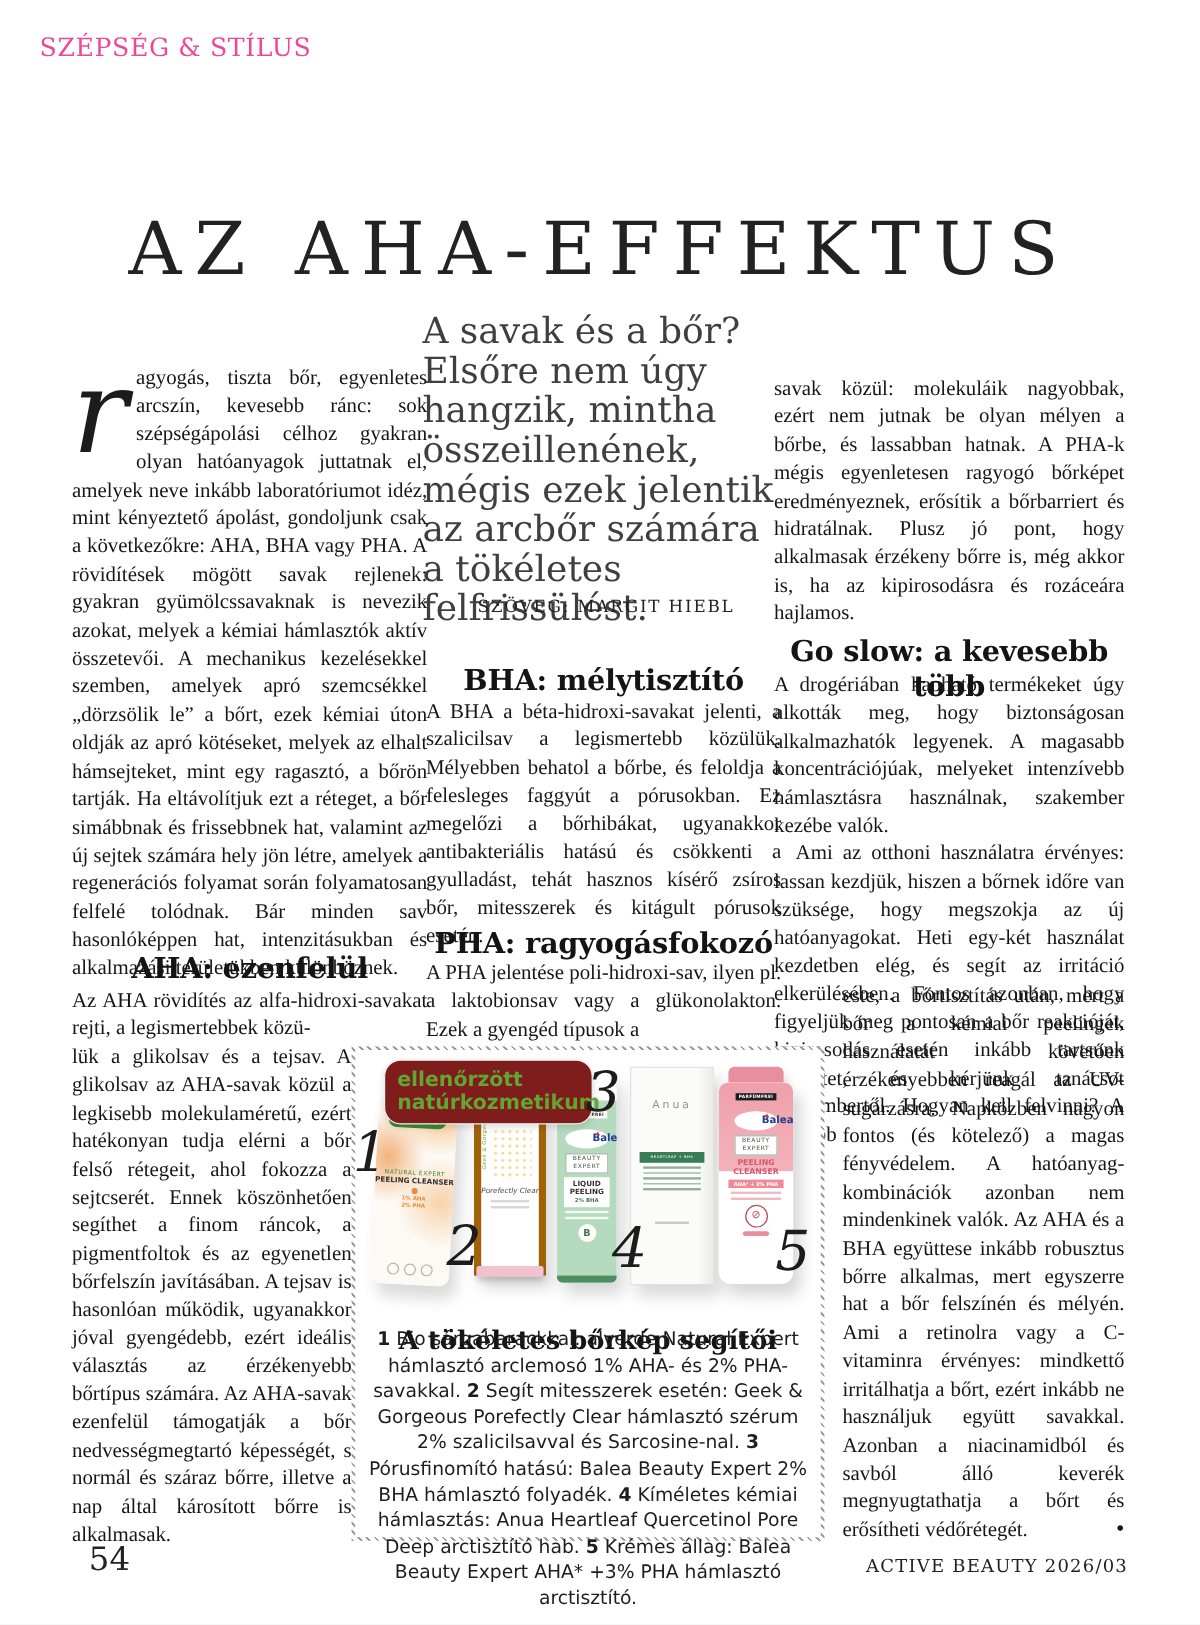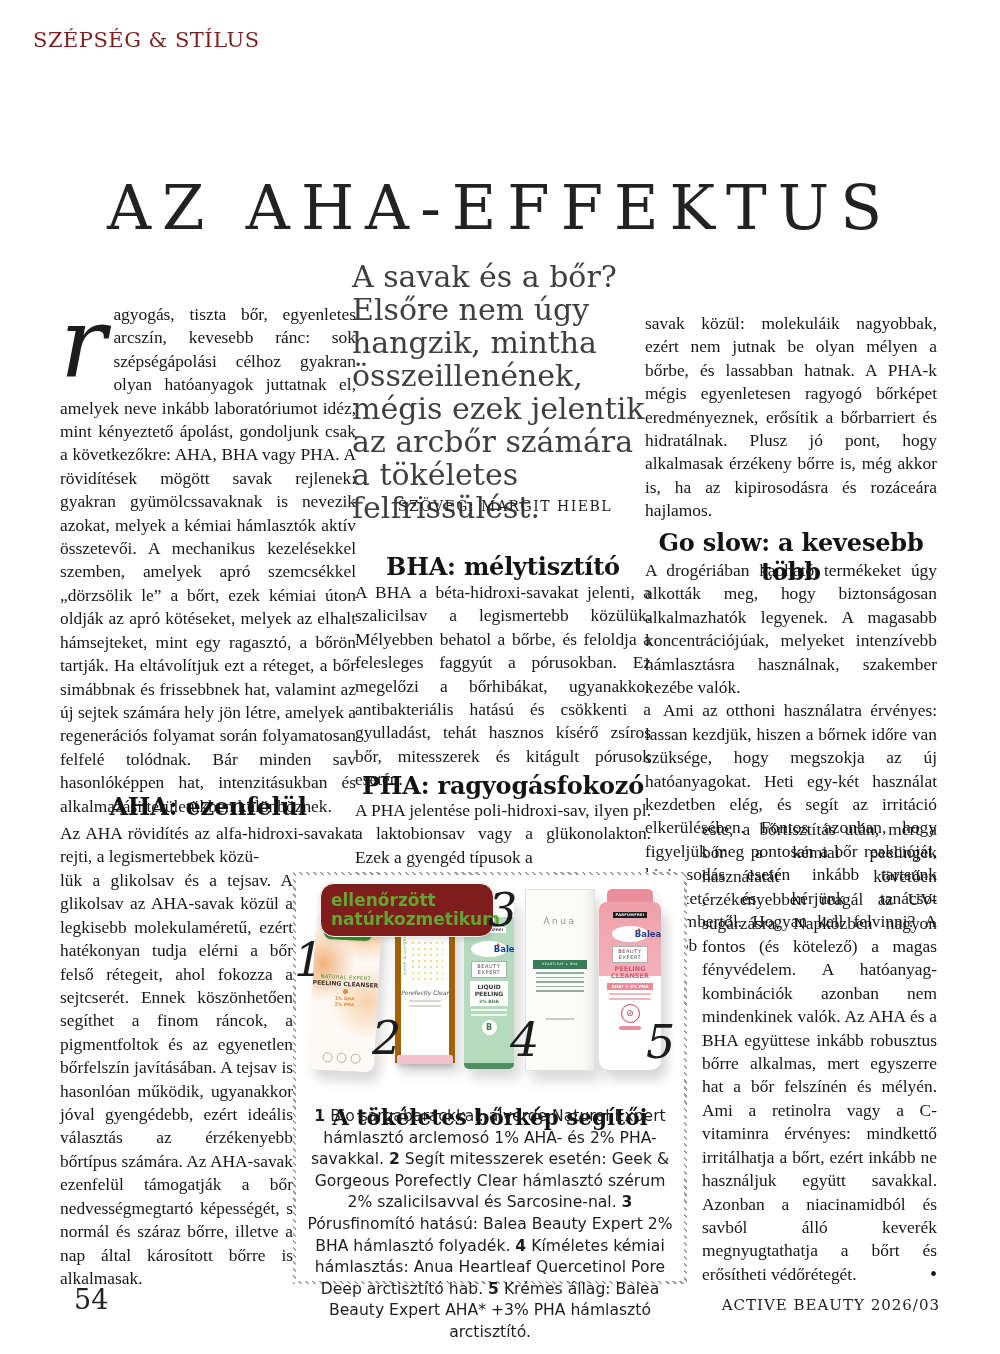--- a/index.html
+++ b/index.html
@@ -1,20 +1,20 @@
 <!DOCTYPE html>
 <html lang="hu"><head>
 <meta charset="utf-8">
 <style>
   html,body{margin:0;padding:0;background:#e8e8e8;}
   .page{position:relative;width:1000px;height:1354px;margin:0 auto;background:#fff;overflow:hidden;
         font-family:"Liberation Serif",serif;color:#1b1b1b;}
   
   .kicker{position:absolute;left:33px;top:28px;font-family:"DejaVu Serif",serif;font-size:21px;
-          letter-spacing:.5px;color:#7f1d1d;}
+          letter-spacing:.5px;color:#ec4899;}
   .title{position:absolute;left:0;right:0;top:172px;margin:0;text-align:center;
          font-family:"DejaVu Serif",serif;font-weight:400;font-size:61px;letter-spacing:11px;color:#222;}
   
   .lede{position:absolute;left:352px;top:260px;width:306px;text-align:left;
         font-family:"DejaVu Serif",serif;font-size:30px;line-height:33px;color:#3f3f3f;}
   .byline{position:absolute;left:352px;top:498px;width:306px;text-align:center;
           font-family:"DejaVu Serif",serif;font-size:14px;letter-spacing:1.5px;color:#222;}
   
   .col{position:absolute;font-size:17.4px;line-height:23.4px;text-align:justify;color:#161616;}
   .col p{margin:0;}

